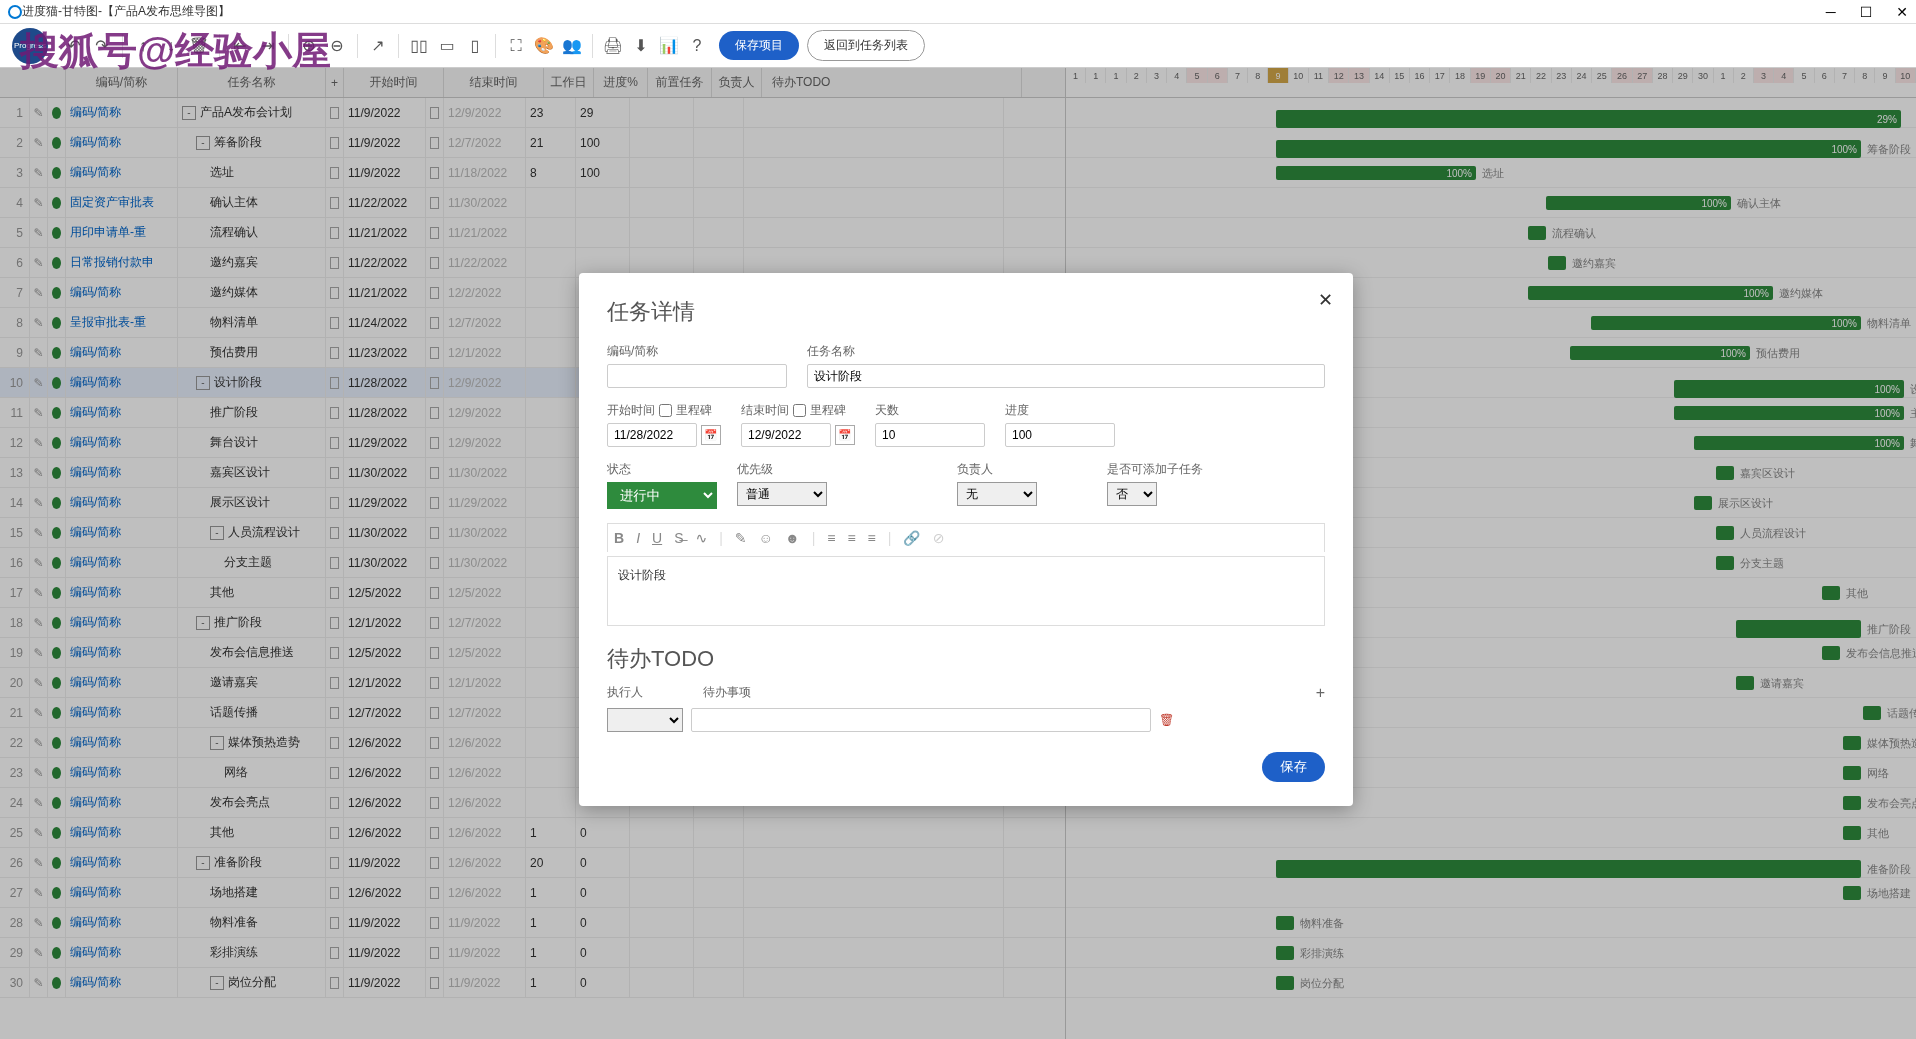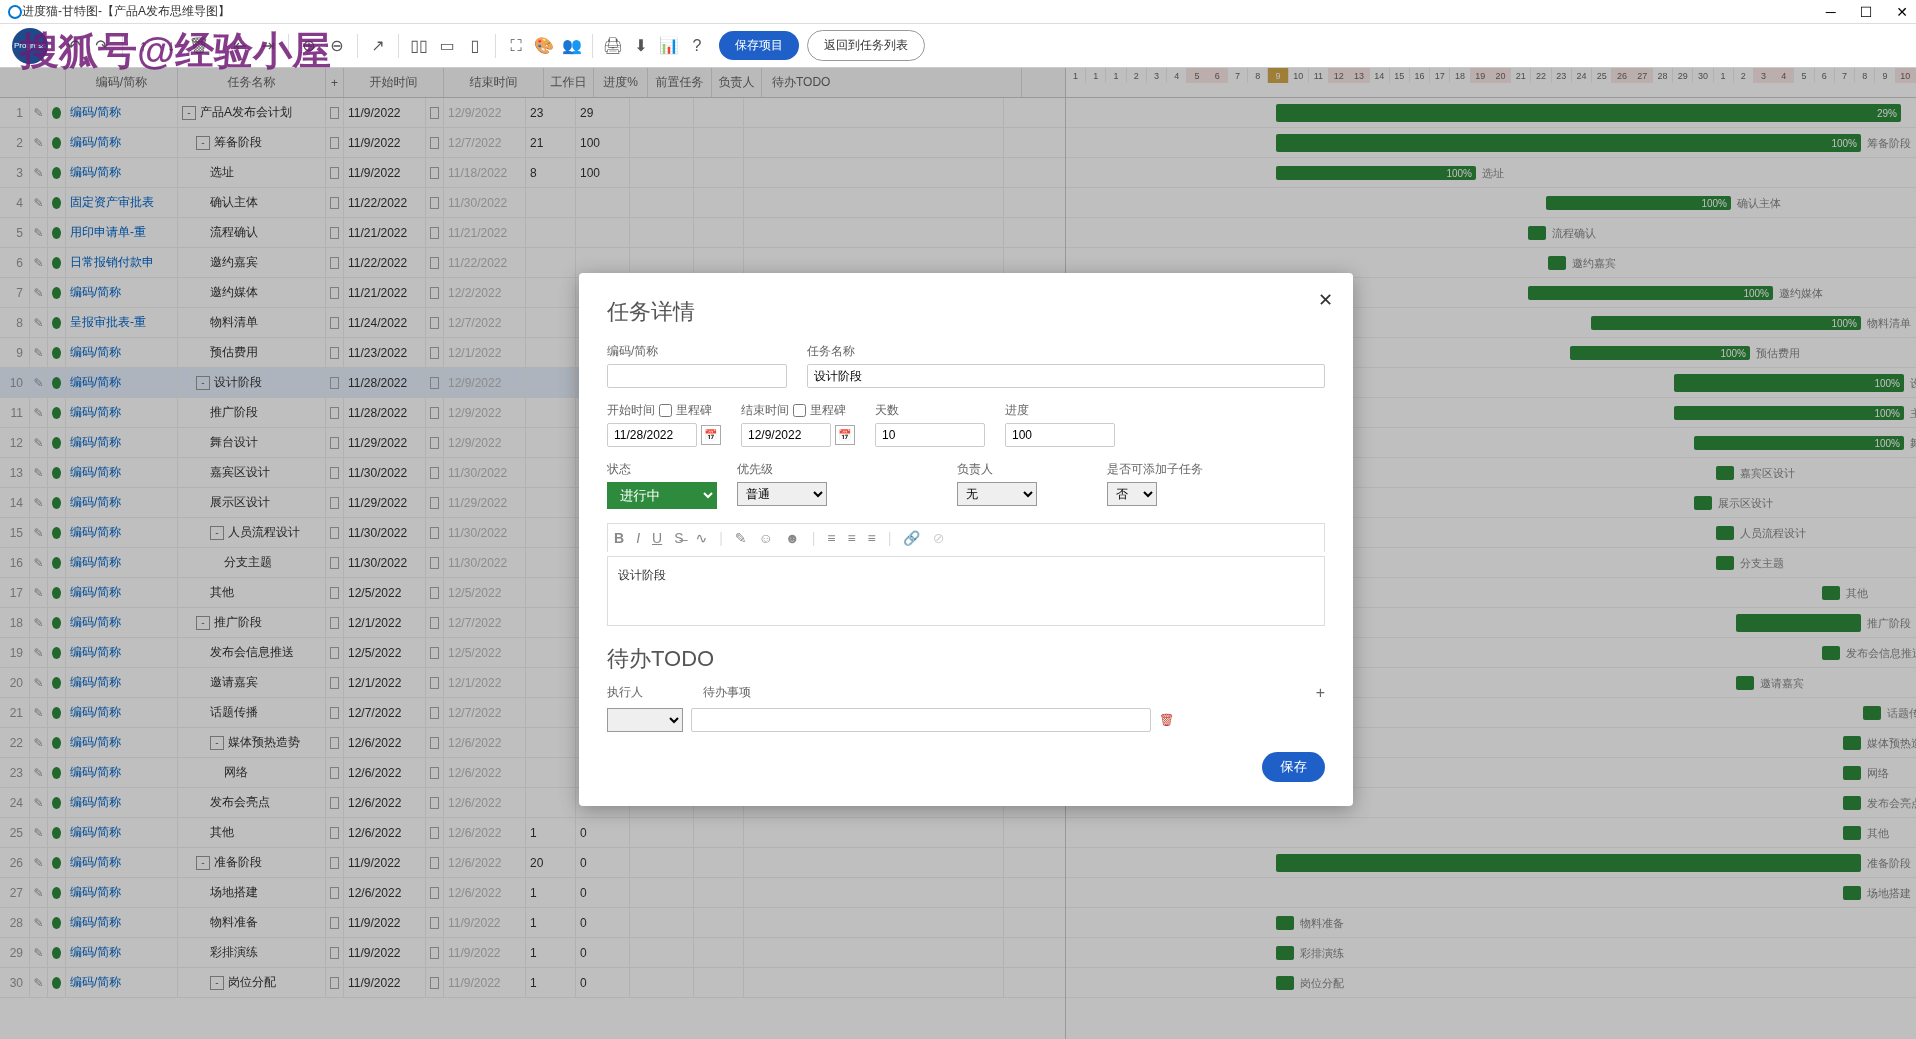--- a/index.html
+++ b/index.html
@@ -49,21 +49,21 @@
 
 .gantt-panel { flex: 1; background: #fff; overflow: hidden; position: relative; }
 .gantt-header { height: 30px; border-bottom: 1px solid #ccc; }
 .gantt-month { height: 15px; display: flex; align-items: center; justify-content: center; border-bottom: 1px solid #ddd; font-size: 11px; color: #666; }
 .gantt-days { height: 15px; display: flex; }
 .gantt-day { width: 21px; font-size: 9px; color: #666; display: flex; align-items: center; justify-content: center; border-right: 1px solid #eee; }
 .gantt-day.weekend { background: #fce8e8; }
 .gantt-day.today { background: #d4a84a; color: #fff; }
 .gantt-body { position: relative; }
 .gantt-row { height: 30px; border-bottom: 1px solid #f0f0f0; position: relative; }
-.gantt-bar { position: absolute; height: 18px; top: 6px; background: #2e8b3d; border-radius: 2px; display: flex; align-items: center; }
+.gantt-bar { position: absolute; height: 18px; top: 12px; background: #2e8b3d; border-radius: 2px; display: flex; align-items: center; }
 .gantt-bar-pct { position: absolute; right: 4px; color: #fff; font-size: 10px; }
 .gantt-bar.small { height: 14px; top: 8px; }
 .gantt-label { position: absolute; left: 100%; margin-left: 6px; color: #888; font-size: 11px; white-space: nowrap; }
 
 
 .modal { position: absolute; left: 579px; top: 205px; width: 774px; background: #fff; border-radius: 4px; box-shadow: 0 4px 20px rgba(0,0,0,0.3); z-index: 20; padding: 24px 28px; }
 .modal-close { position: absolute; top: 16px; right: 20px; font-size: 18px; cursor: pointer; color: #333; }
 .modal-title { font-size: 22px; color: #555; margin-bottom: 16px; }
 .form-row { display: flex; gap: 20px; margin-bottom: 14px; }
 .form-group { display: flex; flex-direction: column; gap: 4px; }

